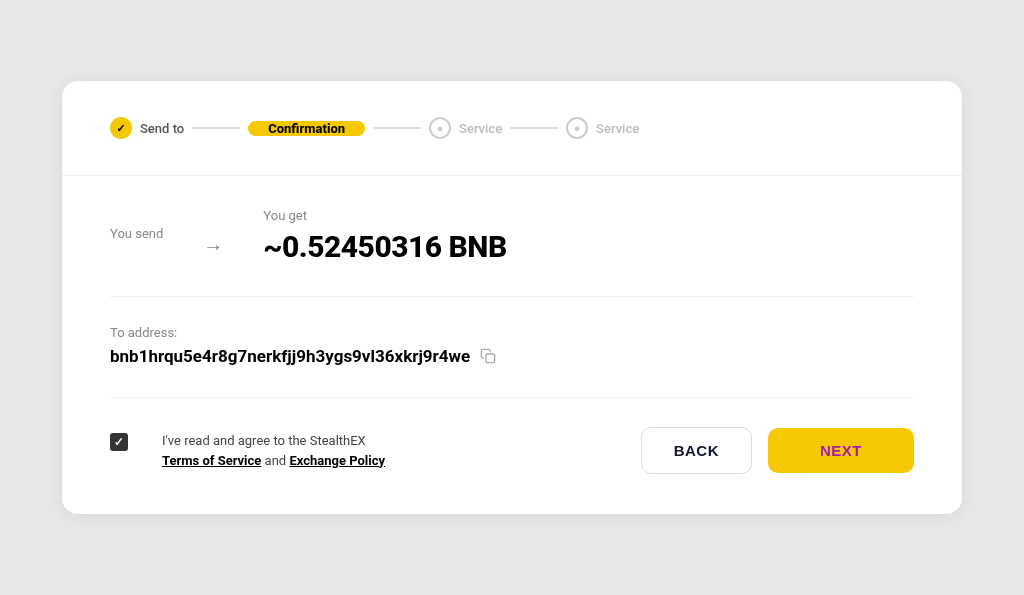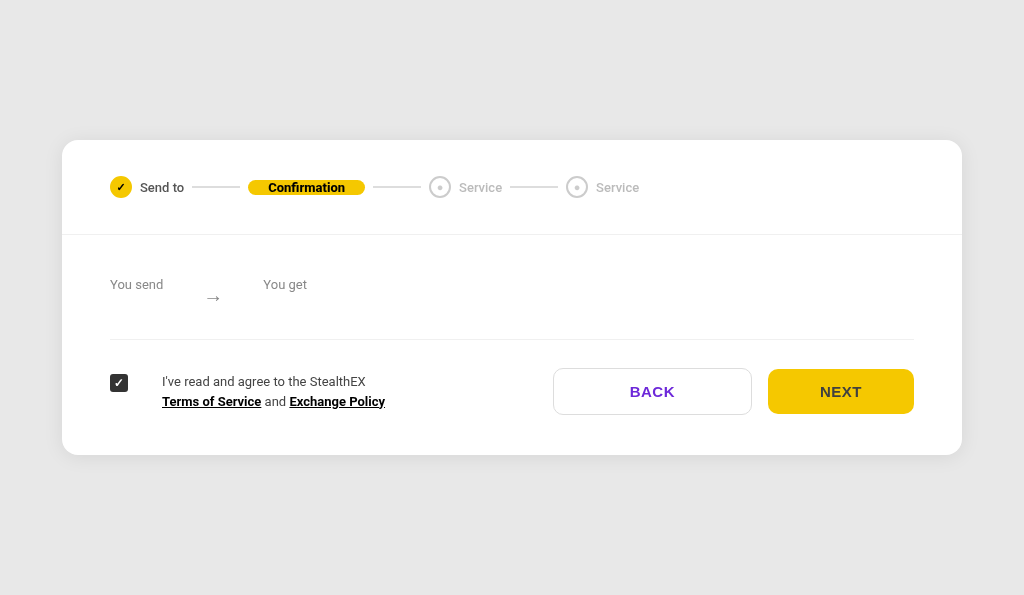--- a/index.html
+++ b/index.html
@@ -193,39 +193,39 @@
       text-align: center;
     }
 
     .buttons {
       display: flex;
       gap: 16px;
       align-items: center;
     }
 
     .btn-back {
-      padding: 14px 76px;
+      padding: 14px 32px;
       border: 1.5px solid #ddd;
       border-radius: 10px;
       background: #fff;
       font-size: 15px;
       font-weight: 700;
-      color: #6d28d9;
+      color: #0f172a;
       cursor: pointer;
       letter-spacing: 0.5px;
     }
 
     .btn-next {
       padding: 14px 52px;
       border: none;
       border-radius: 10px;
       background: #f5c800;
       font-size: 15px;
       font-weight: 800;
-      color: #404040;
+      color: #a21caf;
       cursor: pointer;
       letter-spacing: 0.5px;
     }
   </style>
 </head>
 <body>
 
 <div class="card">
 
   <div class="stepper">
@@ -264,23 +264,36 @@
 
   <hr class="divider">
 
   <div class="exchange-section">
     <div class="exchange-col">
       <div class="exchange-label">You send</div>
     </div>
     <div class="arrow-icon">→</div>
     <div class="exchange-col">
       <div class="exchange-label">You get</div>
+      <div class="exchange-amount">~0.52450316 BNB</div>
     </div>
   </div>
 
+  <div class="address-section">
+    <div class="address-label">To address:</div>
+    <div class="address-value">
+      <span>bnb1hrqu5e4r8g7nerkfjj9h3ygs9vl36xkrj9r4we</span>
+      <span class="copy-icon" title="Copy">
+        <svg width="16" height="16" viewBox="0 0 24 24" fill="none" stroke="#aaa" stroke-width="2" stroke-linecap="round" stroke-linejoin="round">
+          <rect x="9" y="9" width="13" height="13" rx="2" ry="2"></rect>
+          <path d="M5 15H4a2 2 0 0 1-2-2V4a2 2 0 0 1 2-2h9a2 2 0 0 1 2 2v1"></path>
+        </svg>
+      </span>
+    </div>
+  </div>
 
   <div class="footer">
     <div class="terms-area">
       <div class="checkbox">
         <span class="checkbox-check">✓</span>
       </div>
       <div class="terms-text">
         <span>I've read and agree to the StealthEX</span><br>
         <a href="#">Terms of Service</a>
         <span> </span><span>and</span><span> </span><a href="#">Exchange Policy</a>

